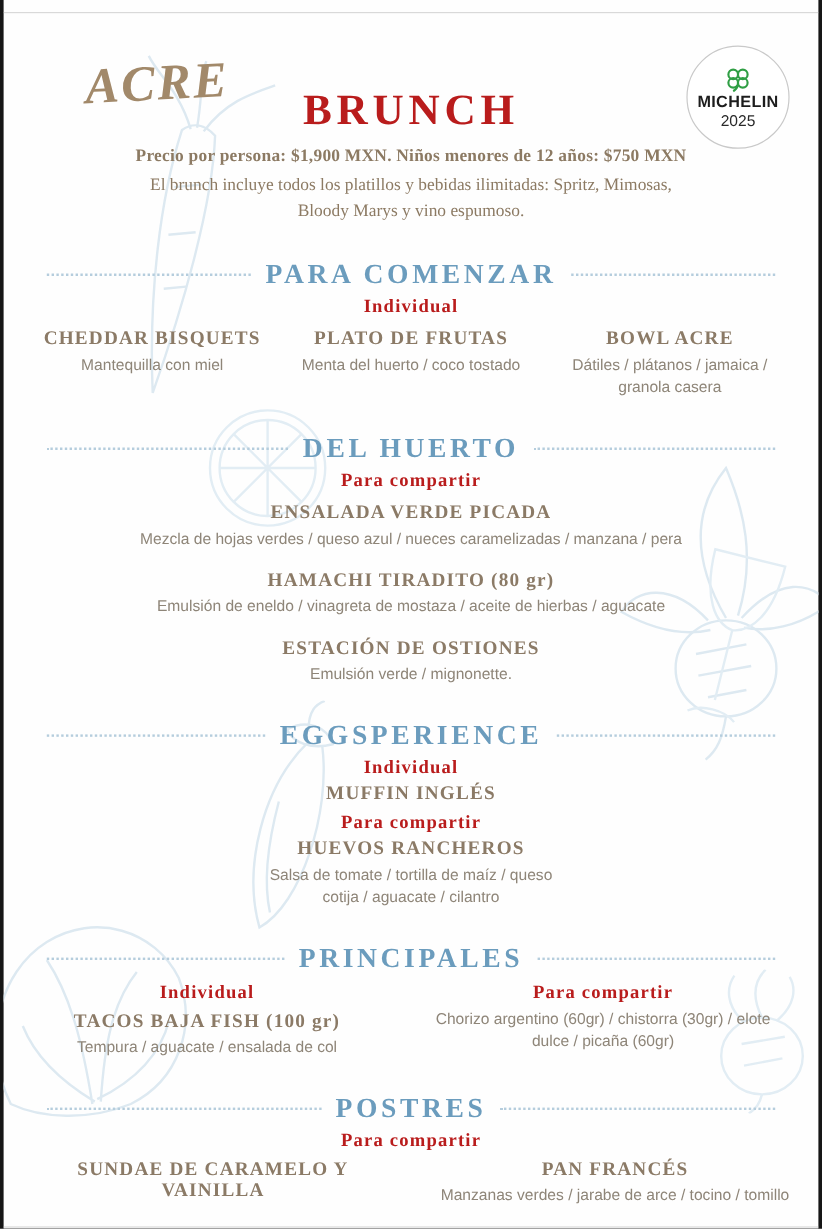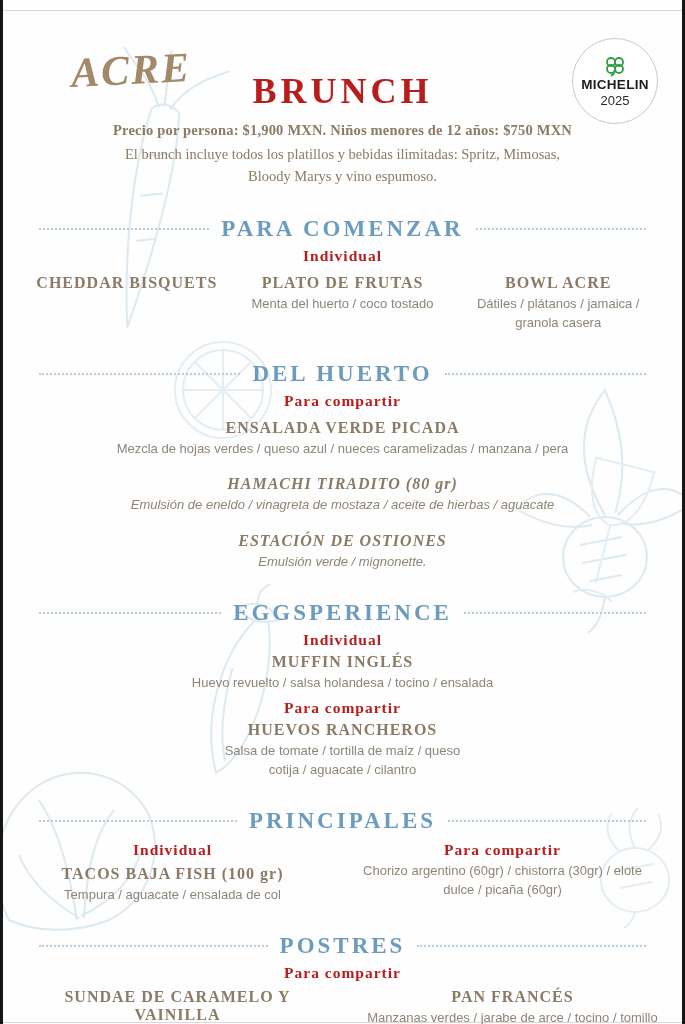--- a/index.html
+++ b/index.html
@@ -55,21 +55,21 @@
   .desc{
     font-family:"Liberation Sans", sans-serif;
     font-size:13px;color:#8e8578;margin:3px auto 0;line-height:1.45;
   }
   .cols{display:flex;justify-content:center;align-items:flex-start;}
   .col{text-align:center;}
   .col .dish{margin-top:0;}
   .c3{gap:28px;padding:0 30px;margin-top:9px;}
   .c3 .col{flex:1;}
   .stack .desc{max-width:540px;}
-  .gap-lg{margin-top:17px;font-style:italic;}
+  .gap-lg{margin-top:17px;}
   .p-cols{gap:40px;margin-top:7px;}
   .p-col-l{width:280px;}
   .p-col-r{width:300px;}
   .d-cols{gap:30px;margin-top:6px;}
   .d-col-l{width:310px;}
   .d-col-r{width:300px;}
 </style>
 </head>
 <body>
 
@@ -137,20 +137,21 @@
     <div class="sec">
       <div class="sec-head">
         <span class="dash"></span>
         <h2>PARA COMENZAR</h2>
         <span class="dash"></span>
       </div>
       <div class="sub">Individual</div>
       <div class="cols c3">
         <div class="col">
           <div class="dish">CHEDDAR BISQUETS</div>
+          <div class="desc">Mantequilla con miel</div>
         </div>
         <div class="col">
           <div class="dish">PLATO DE FRUTAS</div>
           <div class="desc">Menta del huerto / coco tostado</div>
         </div>
         <div class="col">
           <div class="dish">BOWL ACRE</div>
           <div class="desc" style="max-width:190px">Dátiles / plátanos / jamaica / granola casera</div>
         </div>
       </div>
@@ -179,21 +180,20 @@
 
     <div class="sec" style="margin-top:10px;">
       <div class="sec-head">
         <span class="dash"></span>
         <h2>EGGSPERIENCE</h2>
         <span class="dash"></span>
       </div>
       <div class="sub">Individual</div>
       <div>
         <div class="dish" style="margin-top:4px">MUFFIN INGLÉS</div>
-        <div class="desc">Huevo revuelto / salsa holandesa / tocino / ensalada</div>
       </div>
       <div class="sub" style="margin-top:6px">Para compartir</div>
       <div>
         <div class="dish" style="margin-top:4px">HUEVOS RANCHEROS</div>
         <div class="desc" style="max-width:250px">Salsa de tomate / tortilla de maíz / queso cotija / aguacate / cilantro</div>
       </div>
     </div>
 
     <div class="sec">
       <div class="sec-head">

